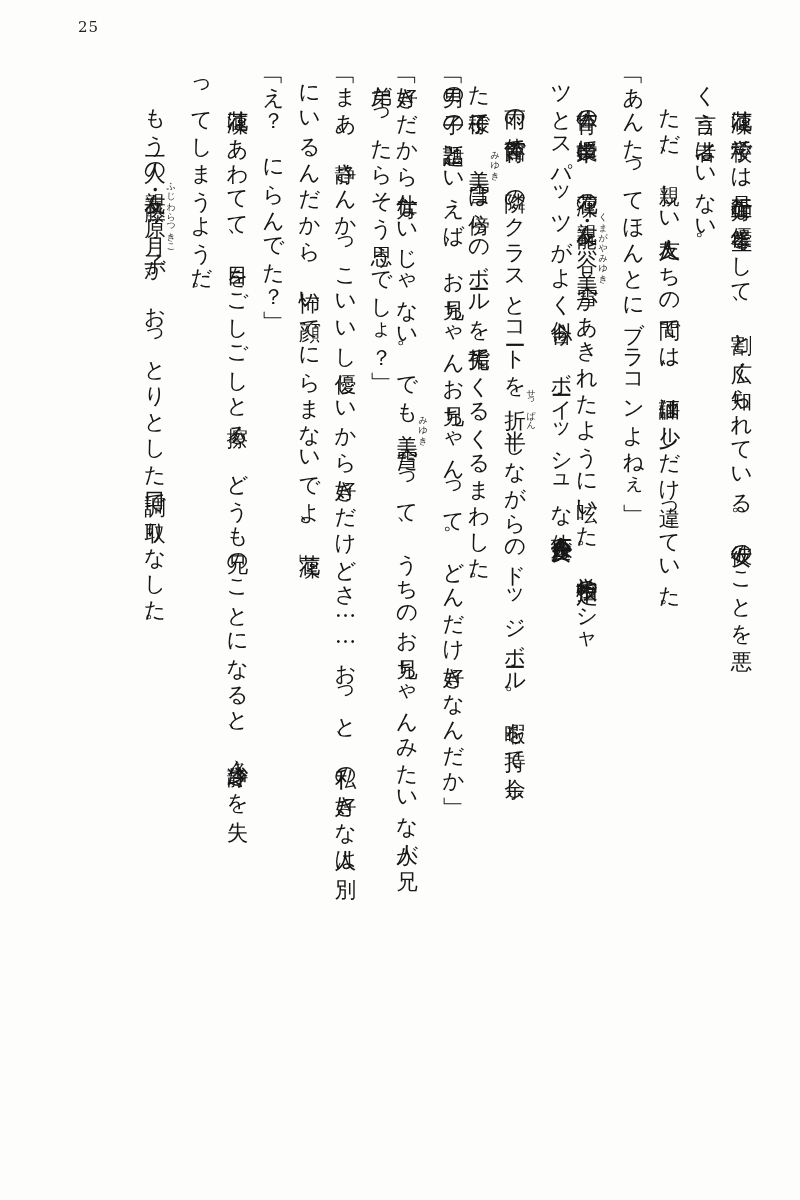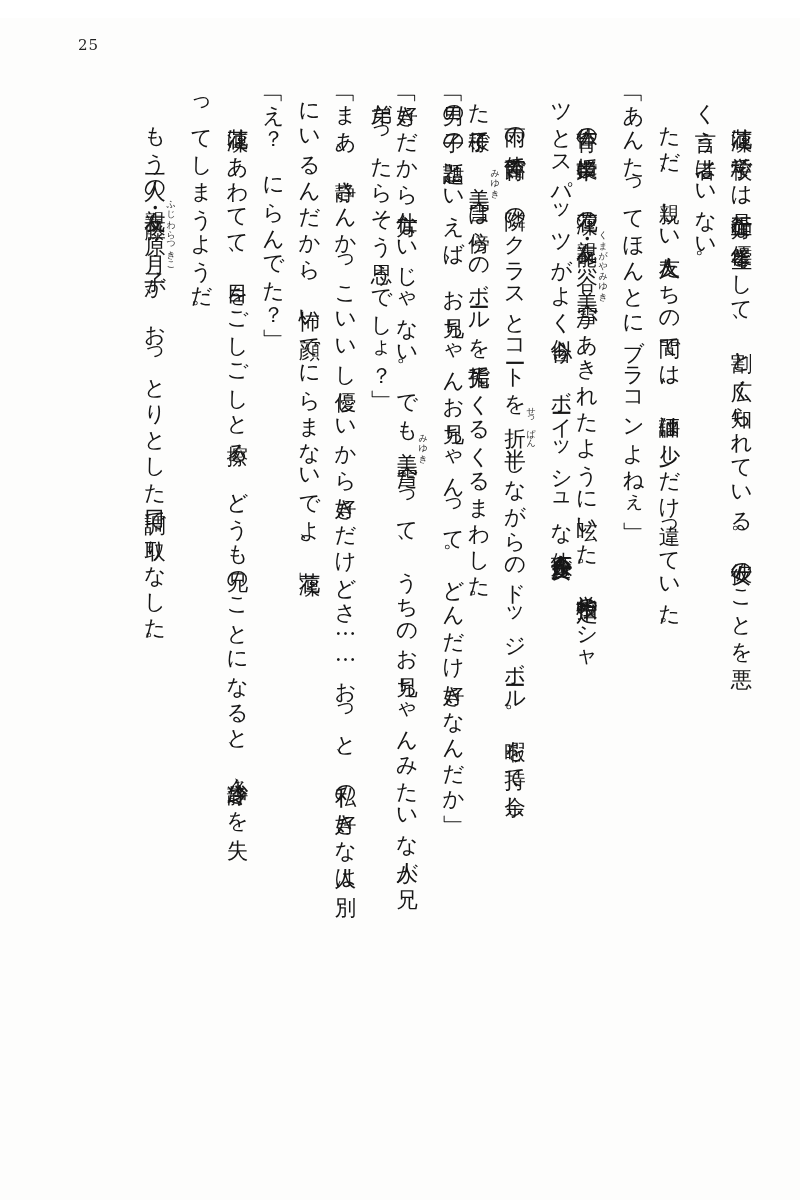--- a/index.html
+++ b/index.html
@@ -13,21 +13,20 @@
     position: relative;
     font-family: "DejaVu Serif", "Liberation Serif", serif;
     color: #1a1a1a;
     overflow: hidden;
   }
 
   #page {
     position: absolute;
     inset: 0;
     background: #fdfdfc;
-    margin-top: 18px;
   }
 
   
   #page-number {
     position: absolute;
     top: 18px;
     left: 78px;
     font-size: 15px;
     letter-spacing: 1px;
     color: #222;

